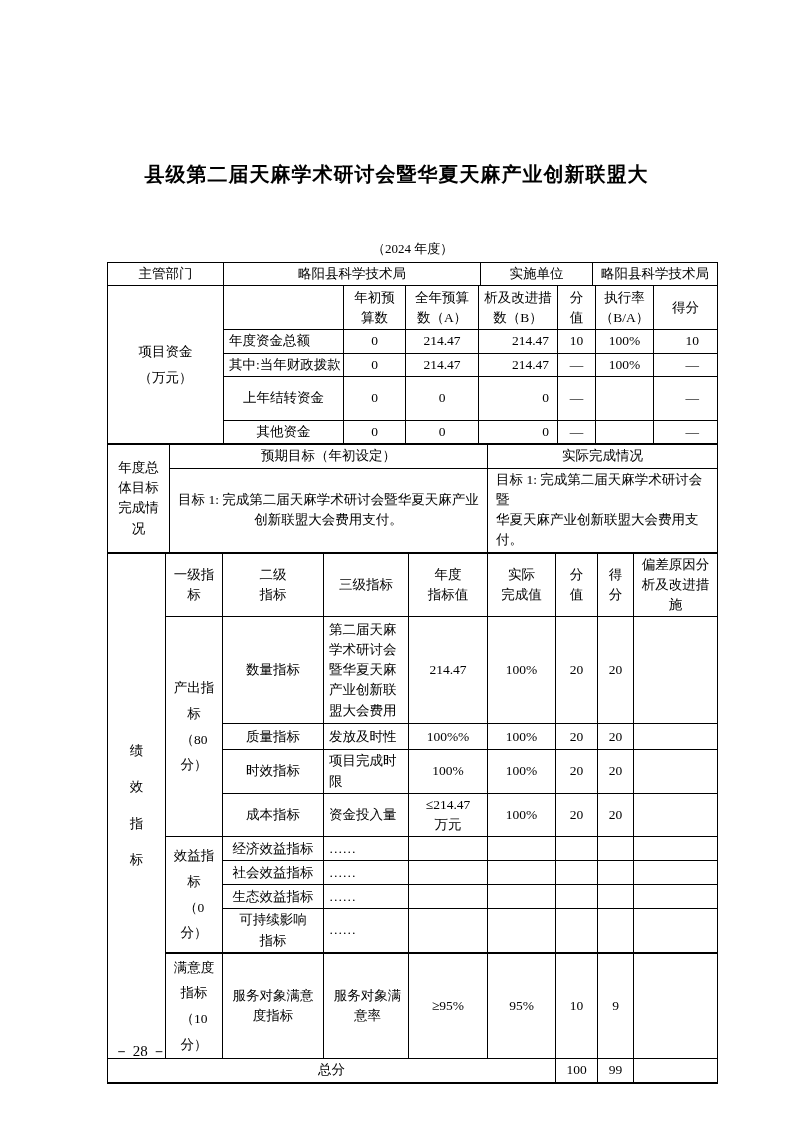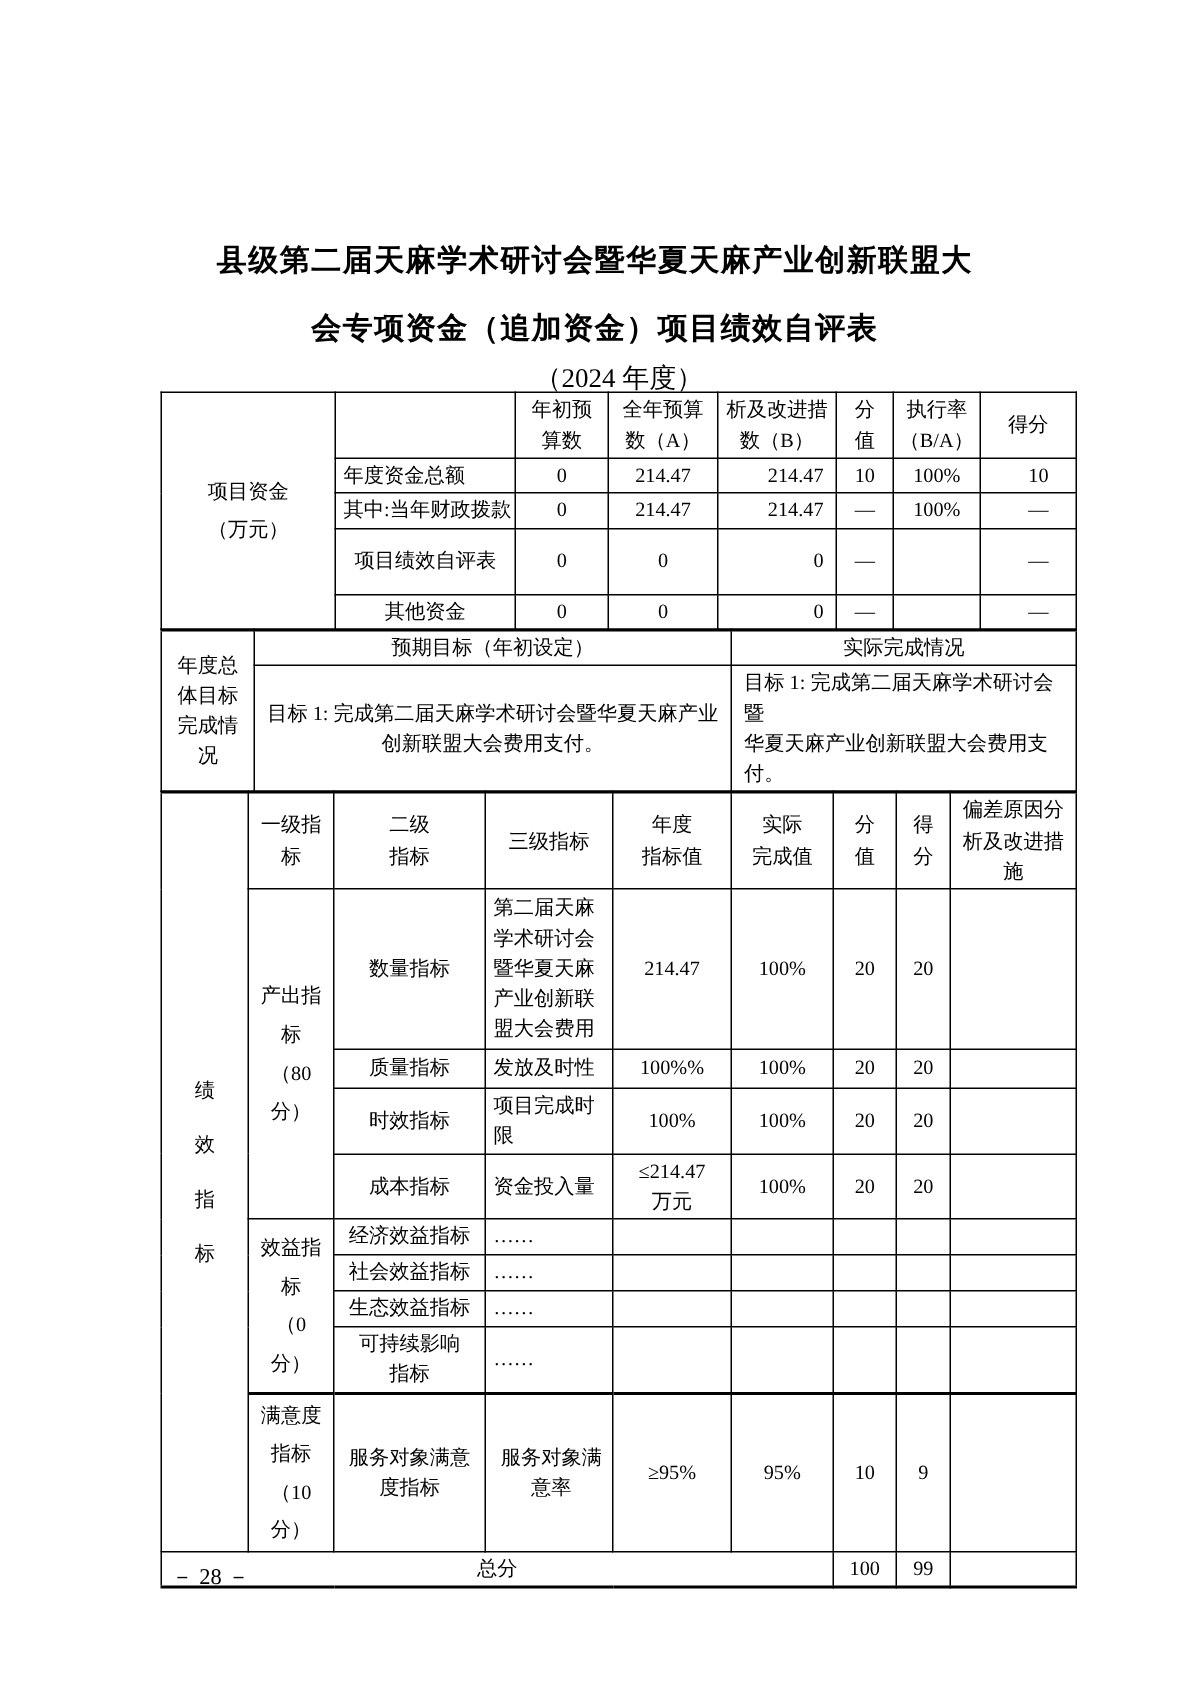--- a/index.html
+++ b/index.html
@@ -7,21 +7,21 @@
     width:793px; height:1122px; background:#ffffff; position:relative;
     font-family:"Liberation Serif", serif; color:#000;
   }
   .title {
     position:absolute; top:152px; left:0; width:793px; text-align:center;
     font-family:"Liberation Sans", sans-serif; font-weight:bold;
     font-size:20px; line-height:45px; letter-spacing:1px;
   }
   .subtitle {
     position:absolute; top:240px; left:107px; width:611px; text-align:center;
-    font-size:18px;
+    font-size:13px;
   }
   .tables { position:absolute; top:262px; left:107px; width:611px; }
   table { border-collapse:collapse; table-layout:fixed; width:611px; margin-top:-1px; }
   .tables table:first-child { margin-top:0; }
   td, th {
     border:1px solid #000; font-weight:normal; font-size:13.5px;
     text-align:center; vertical-align:middle; white-space:pre-line;
     padding:1px 2px; line-height:1.5; overflow:hidden;
     font-family:"Liberation Serif", serif;
   }
@@ -34,34 +34,39 @@
   .goal-actual { text-align:left; padding-left:8px; }
   .vlabel { line-height:2.7; }
   .glabel { line-height:1.9; }
   .footer { position:absolute; left:114px; top:1042px; font-size:15px; z-index:2; }
 </style>
 </head>
 <body>
 
 <div class="title">
   <div>县级第二届天麻学术研讨会暨华夏天麻产业创新联盟大</div>
-  <div>会专项资金（追加资金）项目绩效自评表</div>
 </div>
 <div class="subtitle">（2024 年度）</div>
 
 <div class="tables">
 
   <table class="t-info">
     <colgroup>
         <col style="width:116px">
         <col style="width:257px">
         <col style="width:112px">
         <col style="width:125px">
       </colgroup>
     <tbody>
+    <tr style="height:23px">
+      <td>主管部门</td>
+      <td>略阳县科学技术局</td>
+      <td>实施单位</td>
+      <td>略阳县科学技术局</td>
+    </tr>
   </tbody>
     </table>
 
   <table class="t-funding">
     <colgroup>
         <col style="width:116px">
         <col style="width:120px">
         <col style="width:62px">
         <col style="width:73px">
         <col style="width:79px">
@@ -98,21 +103,21 @@
     <tr style="height:22px">
       <td class="left">其中:当年财政拨款</td>
       <td>0</td>
       <td>214.47</td>
       <td class="num-right">214.47</td>
       <td>—</td>
       <td>100%</td>
       <td class="score-right">—</td>
     </tr>
     <tr style="height:44px">
-      <td>项目绩效自评表</td>
+      <td>上年结转资金</td>
       <td>0</td>
       <td>0</td>
       <td class="num-right">0</td>
       <td>—</td>
       <td></td>
       <td class="score-right">—</td>
     </tr>
     <tr style="height:23px">
       <td>其他资金</td>
       <td>0</td>

